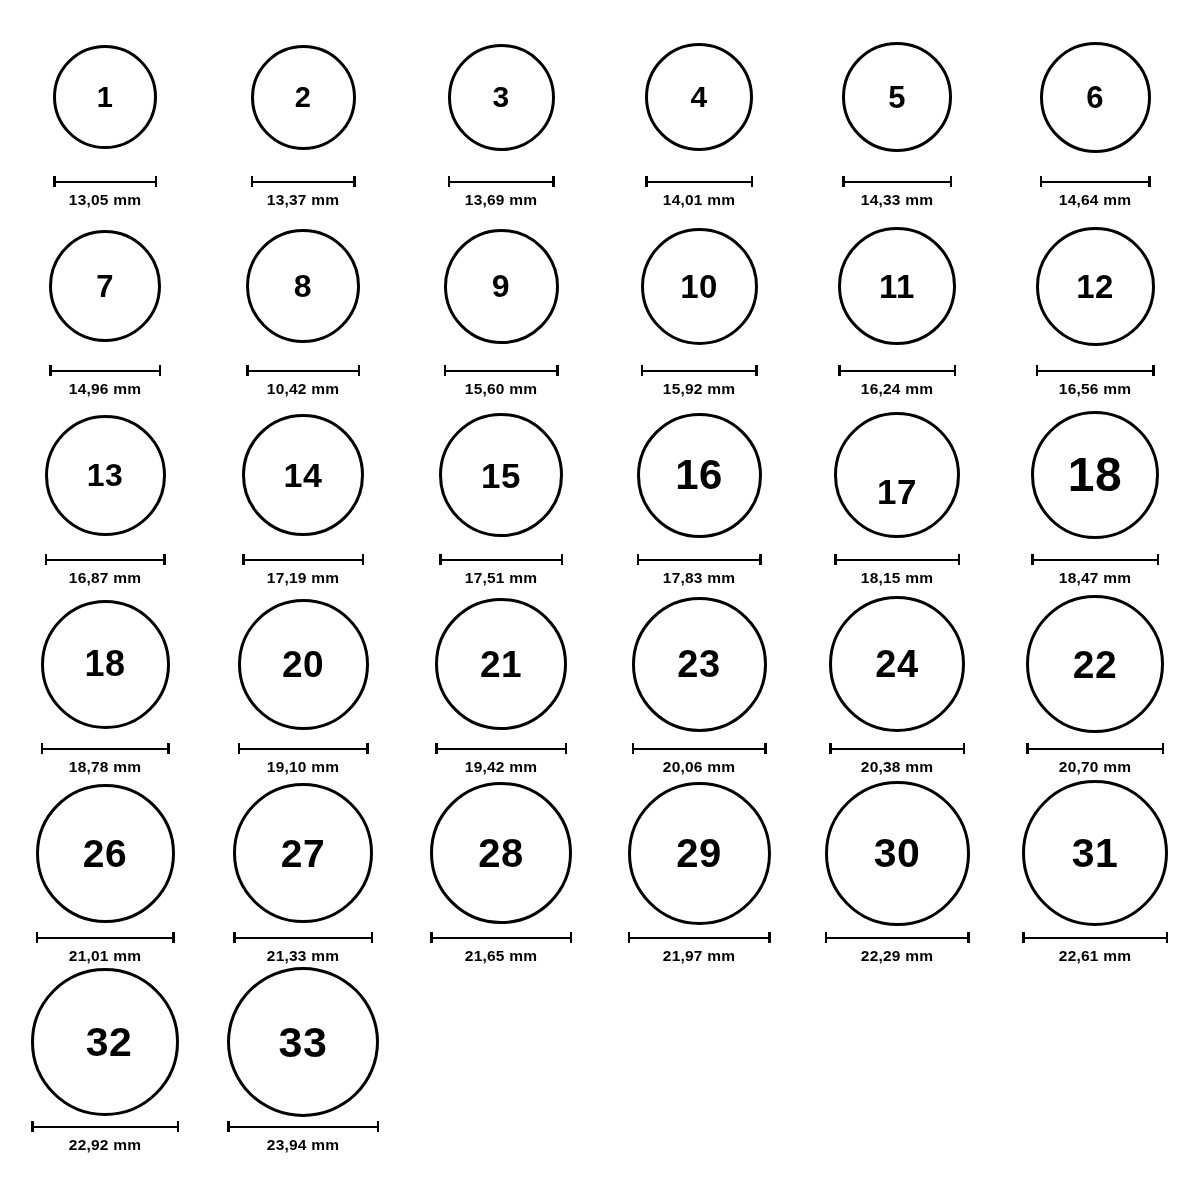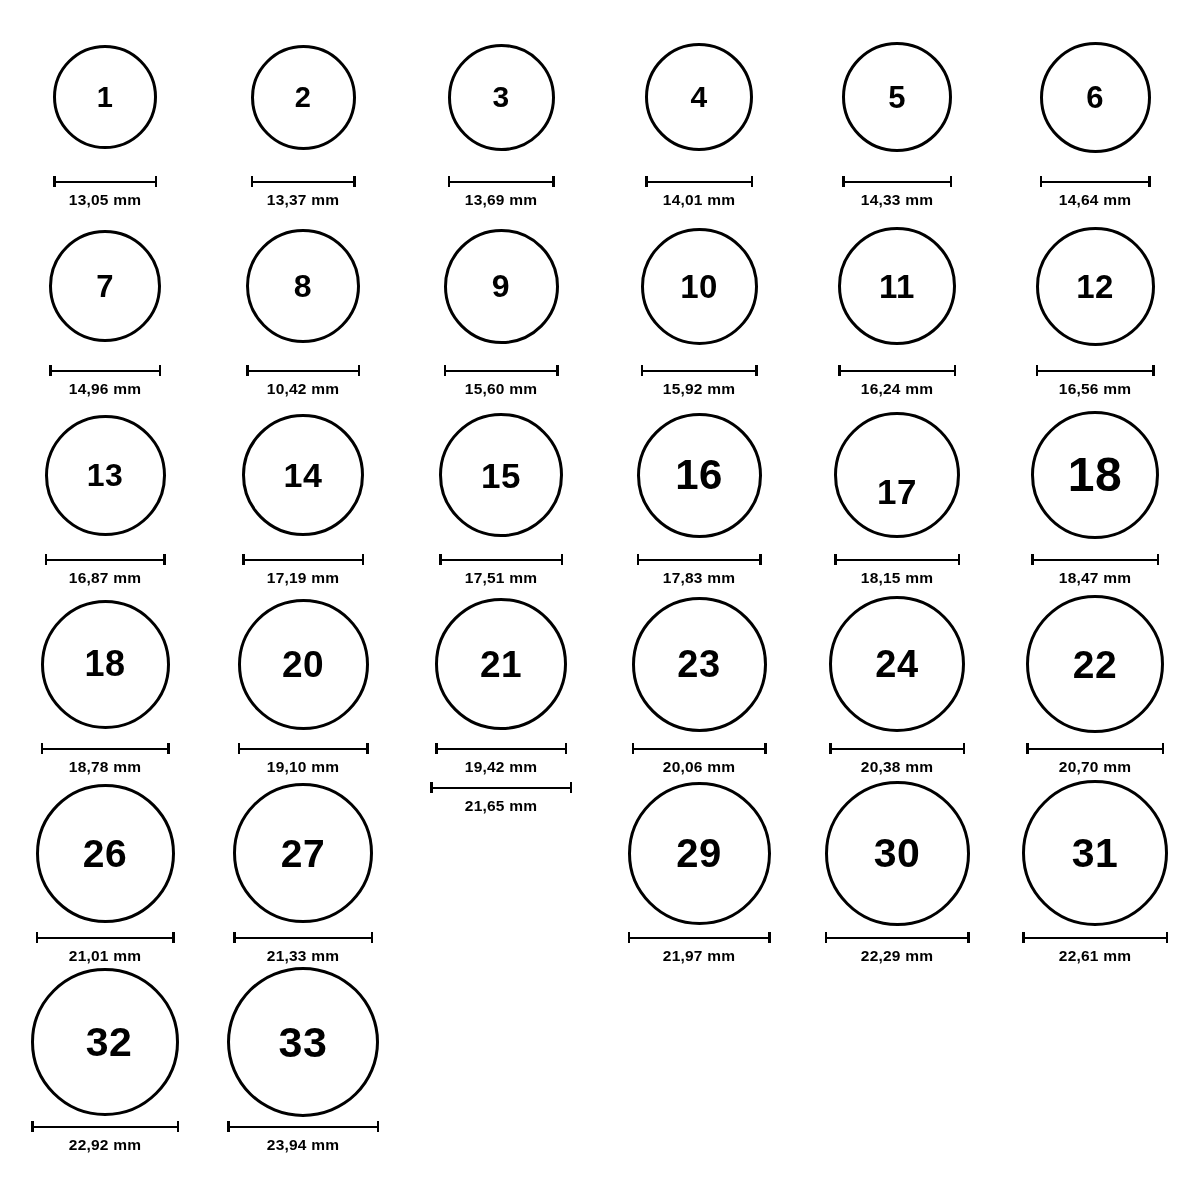--- a/index.html
+++ b/index.html
@@ -485,20 +485,25 @@
         <div class="measure">
           <div class="bar" style="width: 140px;">
             <div class="line"></div>
             <div class="cap left"></div>
             <div class="cap right"></div>
           </div>
         </div>
         <div class="mm">21,33 mm</div>
       </div>
       <div class="cell">
+        <div class="ring-wrap">
+          <div class="ring" style="width: 142px; height: 142px;">
+            <span class="ring-label" style="font-size: 40px;">28</span>
+          </div>
+        </div>
         <div class="measure">
           <div class="bar" style="width: 142px;">
             <div class="line"></div>
             <div class="cap left"></div>
             <div class="cap right"></div>
           </div>
         </div>
         <div class="mm">21,65 mm</div>
       </div>
       <div class="cell">

